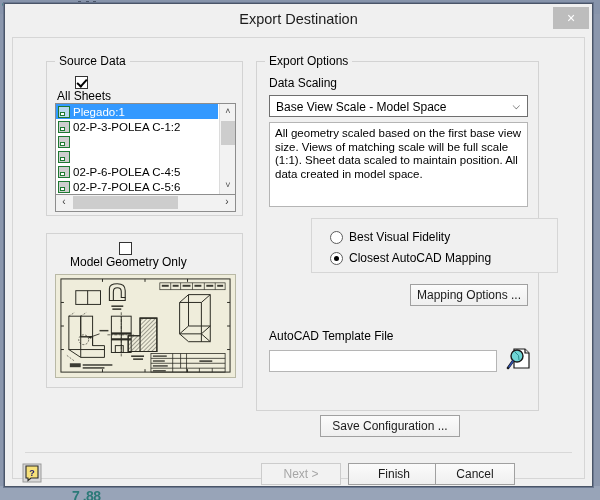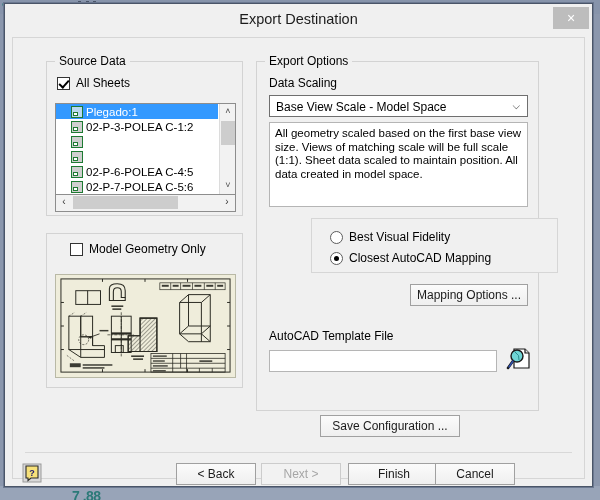--- a/index.html
+++ b/index.html
@@ -126,20 +126,21 @@
 
   #grp-source { left: 33px; top: 23px; width: 197px; height: 155px; }
   #grp-export { left: 243px; top: 23px; width: 283px; height: 350px; }
   #grp-preview { left: 33px; top: 195px; width: 197px; height: 155px; }
 
   
   .chk-row {
     position: absolute;
     display: flex;
     align-items: center;
+    flex-direction: column;
   }
   .chk-box {
     width: 13px;
     height: 13px;
     border: 1px solid #333;
     background: #fff;
     box-sizing: border-box;
     position: relative;
     margin-right: 6px;
     flex: none;
@@ -173,21 +174,21 @@
     position: absolute;
     left: 0; top: 0;
     right: 17px;
     bottom: 0;
     overflow: hidden;
   }
   .list-item {
     display: flex;
     align-items: center;
     height: 15px;
-    padding-left: 15px;
+    padding-left: 2px;
     font-size: 11.5px;
     white-space: nowrap;
     cursor: default;
   }
   .list-item.selected {
     background: #3399ff;
     color: #fff;
   }
   .sheet-icon {
     position: relative;
@@ -682,20 +683,19 @@
       <div class="sep" style="top:414px;"></div>
 
       <div class="help-icon" style="left:9px; top:425px;">
         <svg viewBox="0 0 20 20" width="20" height="20">
           <rect x="1" y="1" width="18" height="18" fill="#d9d9d9" stroke="#9a9a9a" stroke-width="1"></rect>
           <path d="M4 3 L16 3 L16 15 L9 15 L6 17.5 L6 15 L4 15 Z" fill="#f7e17a" stroke="#2b2b2b" stroke-width="1.1"></path>
           <text x="10" y="12.5" font-family="Liberation Sans, sans-serif" font-size="9" font-weight="bold" fill="#1a1a6e" text-anchor="middle">?</text>
         </svg>
       </div>
 
-      <div class="btn" style="left:163px; top:425px; width:80px; height:22px;">&lt; Back</div>
       <div class="btn disabled" style="left:248px; top:425px; width:80px; height:22px;">Next &gt;</div>
       <div class="btn" style="left:335px; top:425px; width:92px; height:22px;">Finish</div>
       <div class="btn" style="left:422px; top:425px; width:80px; height:22px;">Cancel</div>
 
     </div>
   </div>
 </div>
 
 </body></html>

